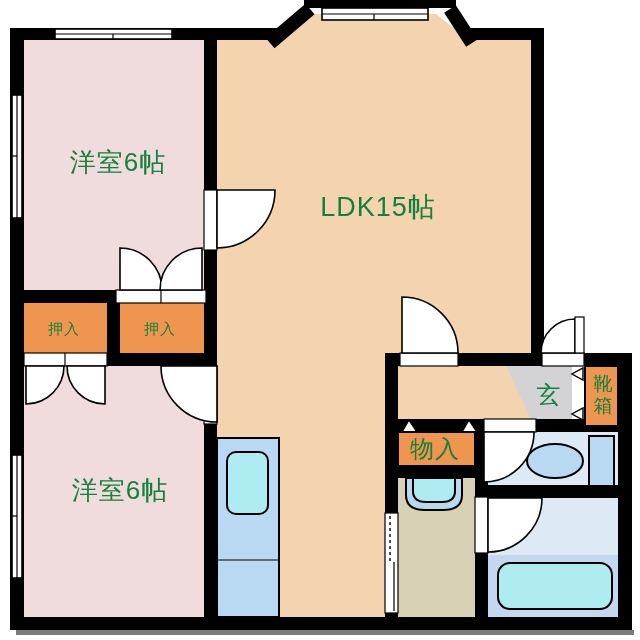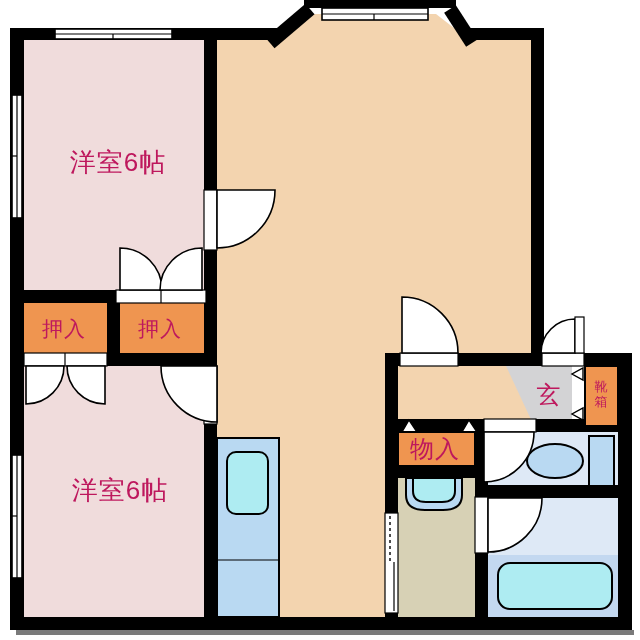--- a/index.html
+++ b/index.html
@@ -21,28 +21,28 @@
   .f-counter{fill:var(--counter_blue,#b9d9f2);stroke:#000;stroke-width:2;}
   .f-cyan{fill:var(--basin_cyan,#aeecf2);stroke:#000;stroke-width:2;}
   .door{fill:#fff;stroke:#000;stroke-width:1.6;}
   .gap{fill:#fff;stroke:#000;stroke-width:1.2;}
   .win{fill:#fff;stroke:#000;stroke-width:1.6;}
   .thin{stroke:#000;stroke-width:1.2;fill:none;}
   .tri{fill:#fff;stroke:#000;stroke-width:1.4;}
   .shadow{fill:var(--shadow_gray,#7a7a7a);}
   .lbl{
     position:absolute;transform:translate(-50%,-50%);
-    color:#be185d;white-space:nowrap;letter-spacing:1px;line-height:1;
+    color:#15803d;white-space:nowrap;letter-spacing:1px;line-height:1;
   }
   .lbl-room{font-size:26px;}
   .lbl-ldk{font-size:27px;}
-  .lbl-closet{font-size:21px;}
+  .lbl-closet{font-size:15px;}
   .lbl-storage{font-size:24px;}
   .lbl-entry{font-size:24px;}
-  .lbl-shoe{font-size:13px;white-space:normal;width:15px;text-align:center;
+  .lbl-shoe{font-size:19px;white-space:normal;width:15px;text-align:center;
     line-height:1.15;letter-spacing:0;word-break:break-all;}
 </style>
 </head>
 <body>
 
 <div class="stage">
 <svg width="640" height="640" viewBox="0 0 640 640">
 
   <g>
     <rect x="18" y="34" width="192" height="262" class="f-pink"></rect>
@@ -154,19 +154,20 @@
     <polygon points="462,432 477,432 469,420" class="tri"></polygon>
     <polygon points="583,368 583,380 572,374" class="tri"></polygon>
     <polygon points="583,408 583,420 572,414" class="tri"></polygon>
 
     <rect x="585" y="366" width="33" height="60" class="f-orange"></rect>
     <rect x="398" y="432" width="77" height="35" fill="none" stroke="#000" stroke-width="2"></rect>
   </g>
 </svg>
 
   <div class="lbl lbl-room" style="left:118px;top:162px;">洋室6帖</div>
+  <div class="lbl lbl-ldk" style="left:378px;top:207px;">LDK15帖</div>
   <div class="lbl lbl-closet" style="left:64px;top:328px;">押入</div>
   <div class="lbl lbl-closet" style="left:160px;top:328px;">押入</div>
   <div class="lbl lbl-room" style="left:120px;top:490px;">洋室6帖</div>
   <div class="lbl lbl-storage" style="left:435px;top:449px;">物入</div>
   <div class="lbl lbl-entry" style="left:549px;top:395px;">玄</div>
   <div class="lbl lbl-shoe" style="left:601px;top:395px;">靴箱</div>
 </div>
 
 </body></html>

